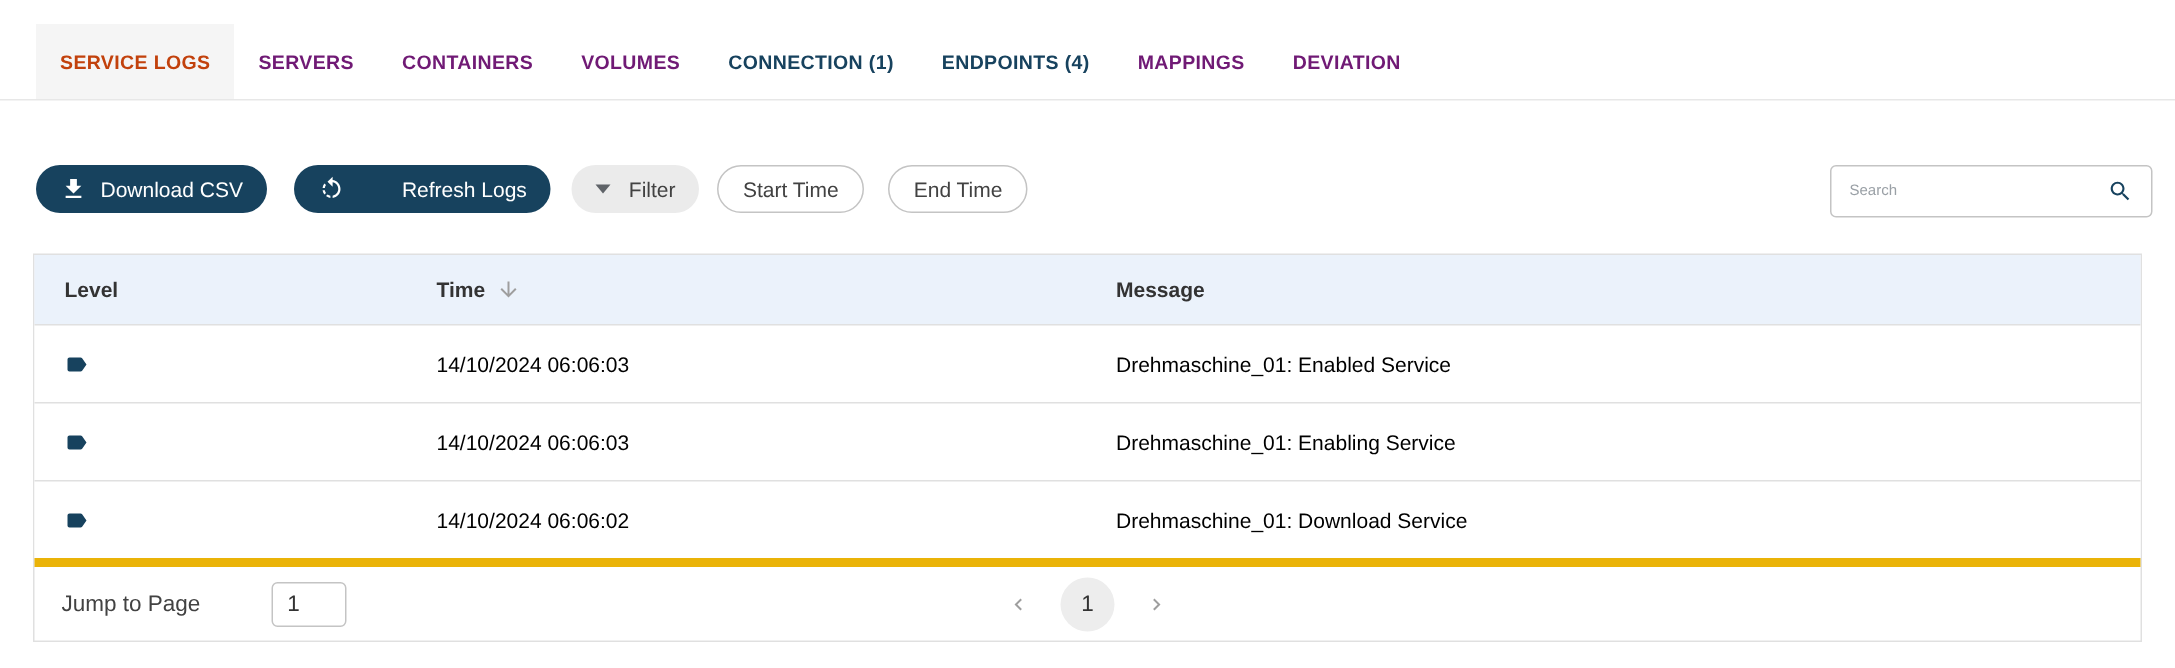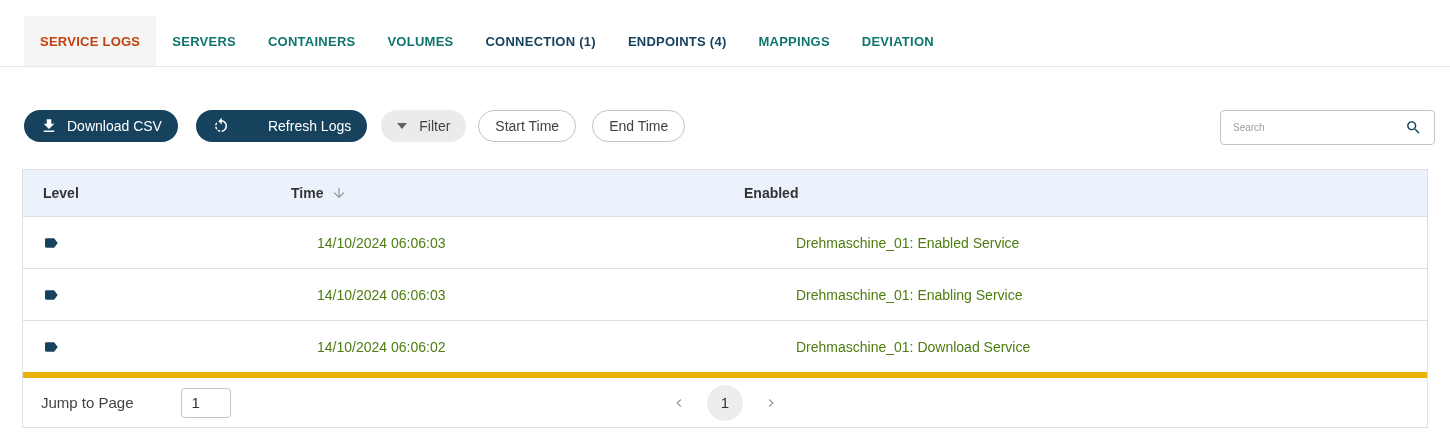--- a/index.html
+++ b/index.html
@@ -19,21 +19,21 @@
     display: flex;
     align-items: center;
     padding: 0 16px;
     font-size: 13px;
     font-weight: 700;
     letter-spacing: 0.25px;
     cursor: pointer;
     white-space: nowrap;
   }
   .tab--active { background: #f5f5f5; color: #c2410c; }
-  .tab--muted  { color: #0f766e; }
+  .tab--muted  { color: #701a75; }
   .tab--accent { color: #17425e; }
 
   
   .toolbar {
     display: flex;
     align-items: flex-start;
     gap: 16px;
     padding: 0 15px 0 24px;
     margin-top: 43px;
     height: 36px;
@@ -99,23 +99,22 @@
     color: #333;
   }
   .cell { padding-left: 20px; display: flex; align-items: center; }
   .cell--level { width: 248px; }
   .cell--time  { width: 453px; }
   .cell--msg   { flex: 1; }
   .tbody-row {
     height: 52px;
     border-top: 1px solid #e0e0e0;
     font-size: 14px;
-    color: #4d7c0f;
+    color: #000000;
     background: #fff;
-    gap: 26px;
   }
   .sort-arrow { margin-left: 8px; display: inline-flex; }
 
   
   .tfoot {
     position: relative;
     height: 55px;
     border-top: 6px solid #eab308;
     display: flex;
     align-items: center;
@@ -220,21 +219,21 @@
     </div>
     <div class="cell cell--time">
       <span>Time</span>
       <span class="sort-arrow">
         <svg width="16" height="16" viewBox="0 0 24 24">
             <path fill="#9e9e9e" d="M20 12l-1.41-1.41L13 16.17V4h-2v12.17l-5.58-5.59L4 12l8 8 8-8z"></path>
           </svg>
       </span>
     </div>
     <div class="cell cell--msg">
-      <span>Enabled</span>
+      <span>Message</span>
     </div>
   </div>
 
   <div class="trow tbody-row">
     <div class="cell cell--level">
       <span style="display:inline-flex;">
         <svg width="16" height="16" viewBox="0 0 24 24">
             <path fill="#17425e" d="M17.63 5.84C17.27 5.33 16.67 5 16 5L5 5.01C3.9 5.01 3 5.9 3 7v10c0 1.1.9 1.99 2 1.99L16 19c.67 0 1.27-.33 1.63-.84L22 12l-4.37-6.16z"></path>
           </svg>
       </span>

